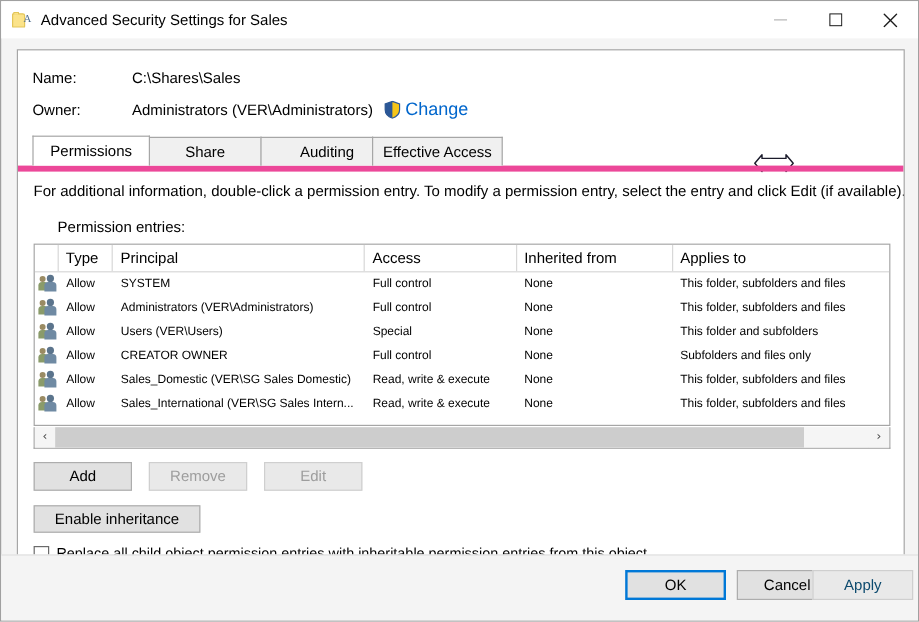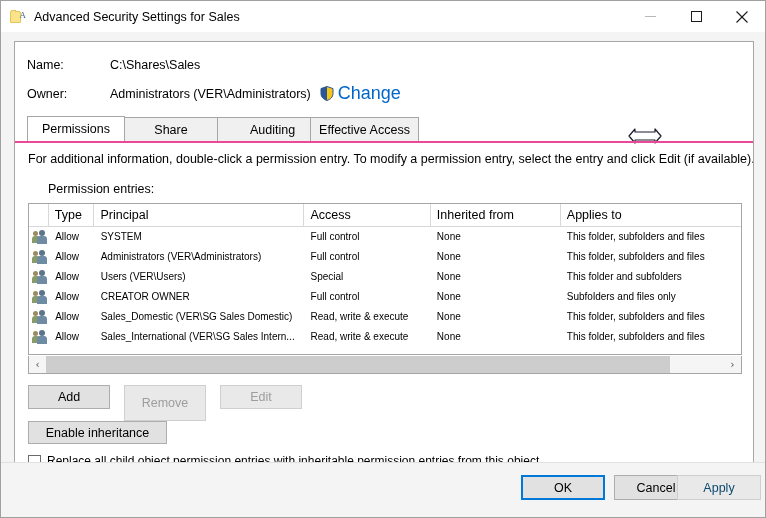--- a/index.html
+++ b/index.html
@@ -134,21 +134,21 @@
     display: inline-block;
     width: 14px;
     height: 15px;
     margin-left: 9px;
     margin-right: 4px;
     position: relative;
     vertical-align: -3px;
   }
   .change-link {
     color: #0066cc;
-    font-size: 18px;
+    font-size: 15px;
     text-decoration: none;
     cursor: pointer;
   }
 
   
   .resize-cursor {
     position: absolute;
     left: 613px;
     top: 86px;
     width: 34px;
@@ -157,21 +157,21 @@
 
   
   .tabstrip {
     position: absolute;
     left: 0;
     top: 76px;
     width: 738px;
     height: 25px;
     display: flex;
     align-items: flex-end;
-    border-bottom: 2px solid #ec4899;
+    border-bottom: 5px solid #ec4899;
     box-sizing: border-box;
   }
   .tab {
     height: 24px;
     line-height: 24px;
     text-align: center;
     font-size: 12.5px;
     box-sizing: border-box;
     border: 1px solid #a6a6a6;
     border-bottom: none;
@@ -335,21 +335,21 @@
     color: #9d9d9d;
     background: #e9e9e9;
     border-color: #cfcfcf;
   }
   .btn-add {
     position: absolute; left: 13px; top: 343px;
     width: 82px; height: 24px;
   }
   .btn-remove {
     position: absolute; left: 109px; top: 343px;
-    width: 82px; height: 36px;
+    width: 82px; height: 24px;
   }
   .btn-edit {
     position: absolute; left: 205px; top: 343px;
     width: 82px; height: 24px;
   }
   .btn-inherit {
     position: absolute; left: 13px; top: 379px;
     width: 139px; height: 23px;
   }
 

